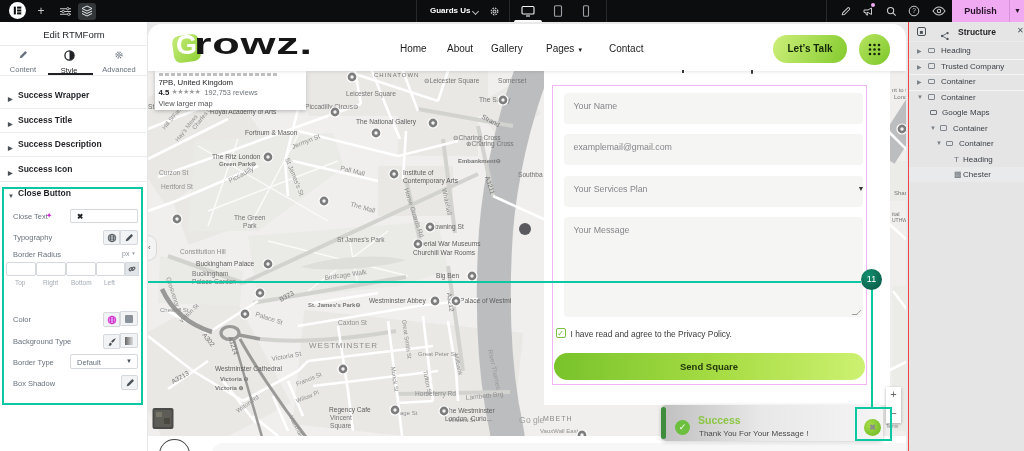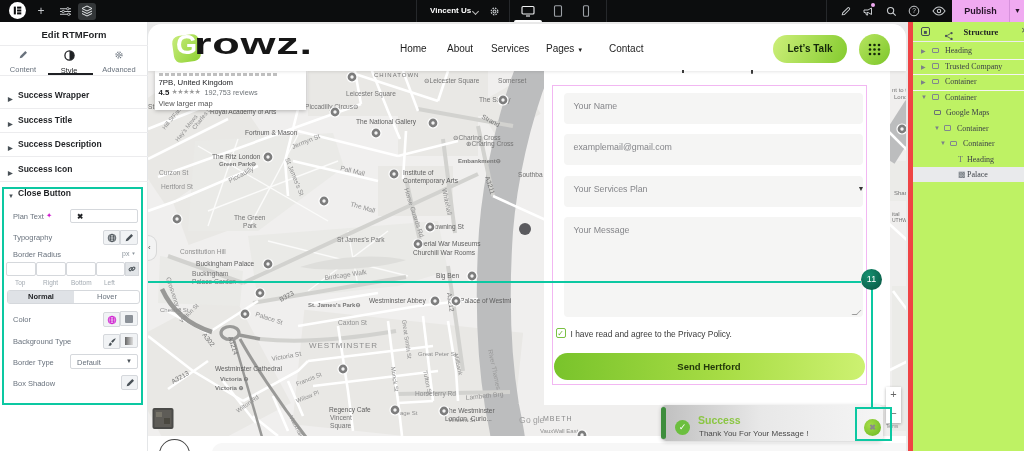--- a/index.html
+++ b/index.html
@@ -9,21 +9,21 @@
   
   #topbar { position:absolute; left:0; top:0; width:1024px; height:22px; background:#0c0d0e; }
   #topbar .sep { position:absolute; top:0; width:1px; height:22px; background:#26282b; }
   .elogo { position:absolute; left:9px; top:2px; width:17px; height:17px; background:#fff; border-radius:50%; }
   .ticon { position:absolute; top:0; height:22px; display:flex; align-items:center; justify-content:center; color:#dfe1e4; }
   #publish { position:absolute; left:952px; top:0; width:57px; height:22px; background:#f0aaf1; color:#27142a; font-size:9px; font-weight:bold; text-align:center; line-height:22px; }
   #pubmore { position:absolute; left:1009px; top:0; width:15px; height:22px; background:#f0aaf1; border-left:1px solid #d791dc; }
 
   
   #lpanel { position:absolute; left:0; top:22px; width:148px; height:429px; background:#fff; border-right:1px solid #e4e6e8; }
-  .ptitle { position:absolute; left:0; top:7px; width:148px; text-align:center; font-size:9.5px; font-weight:bold; color:#1f2124; }
+  .ptitle { position:absolute; left:0; top:7px; width:148px; text-align:center; font-size:9.5px; font-weight:normal; color:#1f2124; }
   .hline { position:absolute; left:0; width:148px; height:1px; background:#ececee; }
   .tab { position:absolute; top:28px; width:44px; text-align:center; color:#69727d; font-size:7.5px; }
   .tab .ic { font-size:10px; display:block; margin-bottom:3px; }
   .secrow { position:absolute; left:0; width:148px; font-size:8.5px; font-weight:bold; color:#1f2124; }
   .secrow .car { position:absolute; left:8px; top:1px; font-size:6px; color:#495157; }
   .secrow .lab { position:absolute; left:18px; top:-4px; }
   .ctl-lab { position:absolute; font-size:7.5px; color:#69727d; }
   .inbox { position:absolute; background:#fff; border:1px solid #d5d8dc; border-radius:2px; }
   .btnbox { position:absolute; background:#f1f3f5; border:1px solid #d5d8dc; display:flex; align-items:center; justify-content:center; }
 
@@ -42,21 +42,21 @@
   #sendbtn { position:absolute; left:10px; top:281.5px; width:311px; height:27px; border-radius:14px; background:linear-gradient(90deg,#79c32b,#a8dd45 55%,#cdf171); text-align:center; line-height:27px; font-size:9.5px; font-weight:bold; color:#23380b; }
 
   
   #toast { position:absolute; left:513px; top:381px; width:222px; height:36px; background:linear-gradient(90deg,#bfbfbf,#e8e8e8 45%,#f5f5f5); border-radius:5px; z-index:8; box-shadow:0 1px 4px rgba(0,0,0,0.2); }
 
   
   .teal { background:#0cc8a2; position:absolute; z-index:40; }
   .tealbox { position:absolute; border:2px solid #0cc8a2; z-index:40; }
 
   
-  #rpanel { position:absolute; left:908px; top:22px; width:116px; height:429px; background:#bef264; border-left:5px solid #ef4444; z-index:50;font-family:Liberation Serif, serif; }
+  #rpanel { position:absolute; left:908px; top:22px; width:116px; height:429px; background:#e5e5e5; border-left:1px solid #ef4444; z-index:50; }
   .trow { position:absolute; left:0; width:116px; height:15.4px; font-size:8px; color:#3c4147; }
   .trow .c { position:absolute; top:4px; font-size:6px; color:#7b8188; }
   .trow .bx { position:absolute; top:4.5px; width:7px; height:5.5px; border:1px solid #81878e; border-radius:1px; }
   .trow .tx { position:absolute; top:3px; }
 </style>
 </head>
 <body>
 <div id="stage">
   <svg width="0" height="0" style="position:absolute">
     <defs>
@@ -144,21 +144,21 @@
     <div class="sep" style="left:826px"></div>
     <div class="ticon" style="left:35px;width:12px;font-size:12px;color:#c7cacd;">+</div>
     <div class="ticon" style="left:58px;width:14px;">
         <svg width="13" height="11" color="#c7cacd">
           <use href="#i-sliders"></use>
         </svg>
       </div>
     <div style="position:absolute;left:78px;top:2.5px;width:18px;height:17px;background:#333638;border-radius:3px;"><svg width="12" height="12" style="margin:2.5px 3px" color="#e8eaec">
           <use href="#i-layers"></use>
         </svg></div>
-    <div style="position:absolute;left:430px;top:0;height:22px;line-height:22px;color:#fff;font-size:8px;font-weight:bold;">Vincent Us</div>
+    <div style="position:absolute;left:430px;top:0;height:22px;line-height:22px;color:#fff;font-size:8px;font-weight:bold;">Guards Us</div>
     <div style="position:absolute;left:473px;top:8.5px;width:5px;height:5px;border-right:1.3px solid #bbb;border-bottom:1.3px solid #bbb;transform:rotate(45deg);"></div>
     <div class="ticon" style="left:488px;width:12px;">
         <svg width="11" height="11" color="#c7cacd">
           <use href="#i-gear"></use>
         </svg>
       </div>
     <div class="ticon" style="left:521px;width:14px;">
         <svg width="14" height="12" color="#f0f1f2">
           <use href="#i-monitor"></use>
         </svg>
@@ -241,21 +241,21 @@
         <span class="lab">Success Icon</span>
       </div>
     <div class="hline" style="top:159px"></div>
 
     <div class="tealbox" style="left:2px;top:164.5px;width:141px;height:218px;"></div>
     <div class="secrow" style="top:170px">
         <span class="car">▼</span>
         <span class="lab">Close Button</span>
       </div>
 
-    <div class="ctl-lab" style="left:13px;top:190px">Plan Text</div>
+    <div class="ctl-lab" style="left:13px;top:190px">Close Text</div>
     <div style="position:absolute;left:46px;top:189px;color:#cf18cf;font-size:7.5px;">✦</div>
     <div class="inbox" style="left:70px;top:187px;width:68px;height:14px;">
         <span style="position:absolute;left:6px;top:2px;font-size:7.5px;color:#1f2124;font-weight:bold;">✖</span>
       </div>
 
     <div class="ctl-lab" style="left:13px;top:211px">Typography</div>
     <div class="btnbox" style="left:120px;top:208px;width:18px;height:15px;border-radius:0 2px 2px 0;">
         <svg width="10" height="10" color="#495157">
           <use href="#i-pencil"></use>
         </svg>
@@ -275,24 +275,20 @@
     <div class="btnbox" style="left:125px;top:240px;width:14px;height:14px;background:#e2e5e8;">
         <svg width="10" height="10" color="#495157">
           <use href="#i-link"></use>
         </svg>
       </div>
     <div class="ctl-lab" style="left:15px;top:257px;font-size:6.5px;color:#a4abb2;">Top</div>
     <div class="ctl-lab" style="left:43px;top:257px;font-size:6.5px;color:#a4abb2;">Right</div>
     <div class="ctl-lab" style="left:71px;top:257px;font-size:6.5px;color:#a4abb2;">Bottom</div>
     <div class="ctl-lab" style="left:104px;top:257px;font-size:6.5px;color:#a4abb2;">Left</div>
 
-    <div style="position:absolute;left:7px;top:268px;width:133px;height:14px;border:1px solid #d5d8dc;border-radius:3px;background:#fff;">
-      <div style="position:absolute;left:0;top:0;width:66px;height:12px;background:#dfe2e6;border-radius:2px 0 0 2px;text-align:center;line-height:12px;font-size:7.5px;font-weight:bold;color:#1f2124;">Normal</div>
-      <div style="position:absolute;left:66px;top:0;width:66px;height:12px;text-align:center;line-height:12px;font-size:7.5px;color:#69727d;">Hover</div>
-    </div>
 
     <div class="ctl-lab" style="left:13px;top:293px">Color</div>
     <div class="btnbox" style="left:103px;top:290px;width:17px;height:15px;border-radius:2px 0 0 2px;">
         <svg width="10" height="10" color="#cf18cf">
           <use href="#i-globe"></use>
         </svg>
       </div>
     <div class="btnbox" style="left:120px;top:289px;width:18px;height:15px;border-radius:0 2px 2px 0;">
         <span style="width:8px;height:8px;background:#8b9198;display:block;border-radius:1px;"></span>
       </div>
@@ -565,21 +561,21 @@
       <div style="position:absolute;left:603px;top:46px;width:2px;height:4.2px;background:#3a3a3a;border-radius:0 0 2px 2px;z-index:31;"></div>
 
       <div id="phead">
 
         <div style="position:absolute;left:25px;top:11px;width:27px;height:27px;background:linear-gradient(135deg,#c8ec7c,#8ed133);border-radius:7px;transform:rotate(-8deg);"></div>
         <div style="position:absolute;left:28px;top:6px;font-size:27px;font-weight:bold;color:#fff;z-index:2;">G</div>
         <div style="position:absolute;left:46px;top:3px;font-size:30px;font-weight:bold;color:#161616;letter-spacing:0.5px;z-index:2;display:inline-block;transform:scaleX(1.5);transform-origin:0 0;">rowz.</div>
 
         <div style="position:absolute;top:19px;left:252px;font-size:10px;color:#1d1d1d;">Home</div>
         <div style="position:absolute;top:19px;left:299px;font-size:10px;color:#1d1d1d;">About</div>
-        <div style="position:absolute;top:19px;left:343px;font-size:10px;color:#1d1d1d;">Services</div>
+        <div style="position:absolute;top:19px;left:343px;font-size:10px;color:#1d1d1d;">Gallery</div>
         <div style="position:absolute;top:19px;left:398px;font-size:10px;color:#1d1d1d;">Pages <span style="font-size:6px;">▼</span></div>
         <div style="position:absolute;top:19px;left:461px;font-size:10px;color:#1d1d1d;">Contact</div>
 
         <div style="position:absolute;left:625px;top:11px;width:74px;height:28px;border-radius:14px;background:linear-gradient(115deg,#cdef7a,#84cb2e);text-align:center;line-height:28px;font-size:10px;font-weight:bold;color:#15280a;">Let’s Talk</div>
         <div style="position:absolute;left:711px;top:9.5px;width:31px;height:31px;border-radius:50%;background:linear-gradient(135deg,#b8e561,#7cc629);"><svg width="13" height="13" style="margin:9px">
               <g fill="#15280a">
                 <circle cx="2" cy="2" r="1.3"></circle>
                 <circle cx="6.5" cy="2" r="1.3"></circle>
                 <circle cx="11" cy="2" r="1.3"></circle>
                 <circle cx="2" cy="6.5" r="1.3"></circle>
@@ -613,21 +609,21 @@
             <span>Your Message</span>
             <span style="left:290px;top:93px;width:5px;height:5px;border-right:1px solid #9a9a9a;border-bottom:1px solid #9a9a9a;transform:skewX(-45deg) ;"></span>
           </div>
         <div class="ffield" style="top:104.5px;height:31px;">
             <span>Your Services Plan</span>
             <span style="left:294px;top:9px;font-size:7px;color:#333;">▼</span>
           </div>
 
         <div style="position:absolute;left:12px;top:256.5px;width:10px;height:10px;border:1.4px solid #7ac143;border-radius:2px;background:#fff;color:#6ab52f;font-size:8px;line-height:9px;text-align:center;">✓</div>
         <div style="position:absolute;left:27px;top:257.5px;font-size:8.4px;color:#3a3a3a;">I have read and agree to the Privacy Policy.</div>
-        <div id="sendbtn">Send Hertford</div>
+        <div id="sendbtn">Send Square</div>
       </div>
 
       <div id="belowmap">
         <div style="position:absolute;left:11px;top:3px;width:31px;height:30px;border-radius:50%;border:1px solid #444;background:#fff;"></div>
         <div style="position:absolute;left:63.5px;top:7px;width:694px;height:10px;background:#f7f7f7;border-radius:10px 0 0 0;"></div>
       </div>
 
       <div style="position:absolute;left:738px;top:363px;width:15px;height:36px;background:#fff;box-shadow:0 1px 3px rgba(0,0,0,0.3);z-index:6;">
         <div style="position:absolute;left:0;top:1px;width:15px;text-align:center;font-size:11px;color:#666;">+</div>
         <div style="position:absolute;left:0;top:20px;width:15px;text-align:center;font-size:11px;color:#666;">−</div>
@@ -694,17 +690,17 @@
         <span class="c" style="left:27px">▼</span>
         <span class="bx" style="left:37px"></span>
         <span class="tx" style="left:50px">Container</span>
       </div>
     <div class="trow" style="top:129.5px;">
         <span class="tx" style="left:45px;color:#6a7178;">T</span>
         <span class="tx" style="left:54px">Heading</span>
       </div>
     <div class="trow" style="top:145px;background:#e9eaec;">
         <span class="tx" style="left:45px;color:#6a7178;">▩</span>
-        <span class="tx" style="left:54px">Palace</span>
+        <span class="tx" style="left:54px">Chester</span>
       </div>
   </div>
 
 </div>
 
 </body></html>

